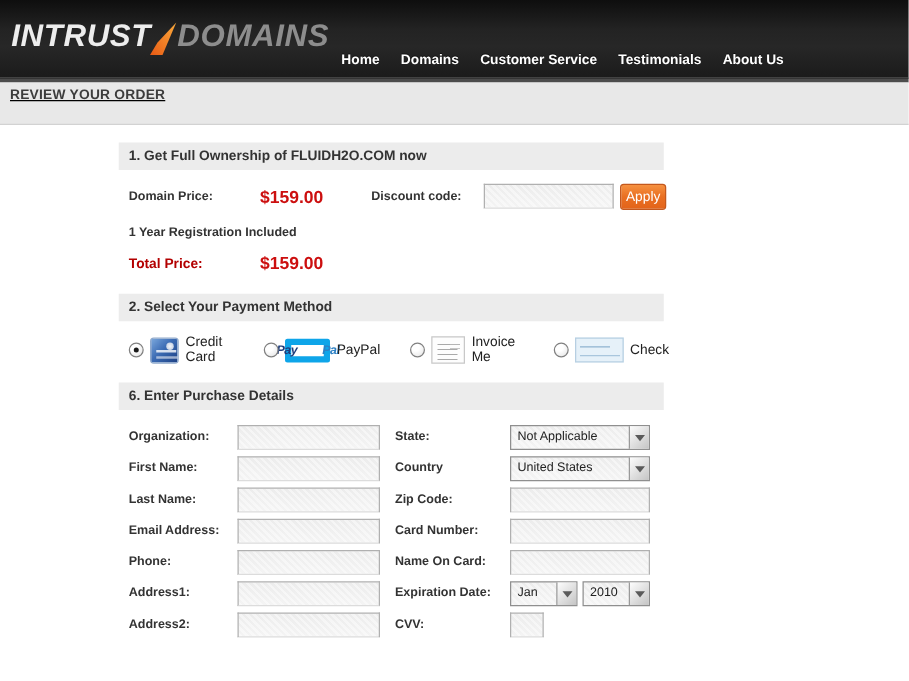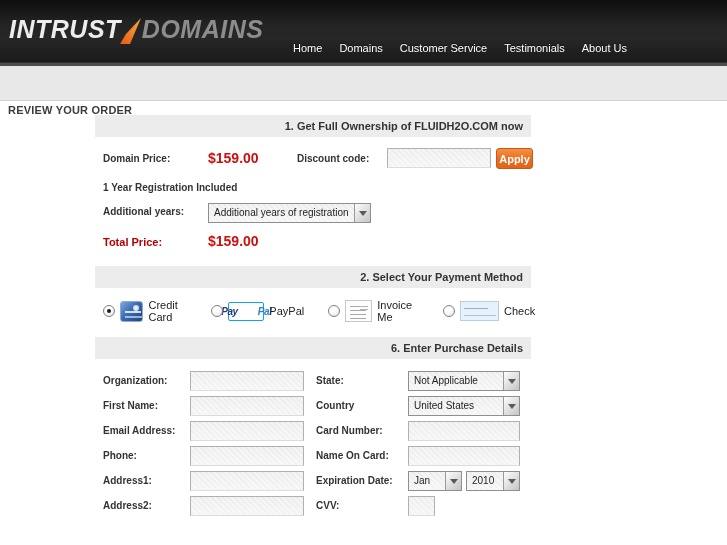--- a/index.html
+++ b/index.html
@@ -8,32 +8,32 @@
 
   
   .header { position:relative; height:62px;
     background:linear-gradient(180deg,#0e0e0e 0%,#232323 38%,#272727 60%,#1b1b1b 100%); }
   .logo { position:absolute; left:9px; top:15px; display:flex; align-items:flex-end;
     font-style:italic; font-weight:bold; font-size:25px; letter-spacing:.5px; }
   .logo .p1 { color:#ededed; }
   .logo .p2 { color:#8d8d8d; }
   .logo .arrow { width:24px; height:27px; margin:0 0 -1px -3px; }
   .mainnav { position:absolute; right:100px; bottom:8px; display:flex; gap:17px; }
-  .mainnav .nav-item { color:#fff; font-size:11px; font-weight:normal; cursor:pointer;
+  .mainnav .nav-item { color:#fff; font-size:11px; font-weight:bold; cursor:pointer;
     text-shadow:0 -1px 0 rgba(0,0,0,.6);margin-top:33px; }
   .header-sep { height:4px; background:#4c4c4c; border-top:1px solid #2e2e2e; }
 
   
   .review-band { height:34px; background:#e8e8e8; border-bottom:1px solid #d2d2d2;
-    padding:34px 0 0 8px; }
+    padding:0 0 0 8px;text-decoration:underline; }
   .review-band span { font-size:11px; font-weight:bold; color:#3c3c3c; letter-spacing:.2px; }
 
   
   .main { margin-left:95px; width:436px; }
-  .sec-header { background:#ececec; padding:5px 8px; font-size:11px; font-weight:bold; color:#333;text-align:right; }
+  .sec-header { background:#ececec; padding:5px 8px; font-size:11px; font-weight:bold; color:#333; }
   .s1-header { margin-top:14px; }
   .s2-header { margin-top:15px; }
   .s3-header { margin-top:11px; }
 
   .label { font-size:10px; font-weight:bold; color:#333; }
   .red-label { font-size:11px; font-weight:bold; color:#b30000; }
   .price { font-size:14px; font-weight:bold; color:#cc0f0f; }
 
   
   .tin { height:20px; border:1px solid #b0b0b0; border-bottom-color:#dcdcdc;
@@ -49,21 +49,21 @@
     border-left:4px solid transparent; border-right:4px solid transparent; border-top:5px solid #5a5a5a; }
 
   
   .price-row { position:relative; height:21px; margin-top:11px; }
   .price-row .l1 { position:absolute; left:8px; top:5px; }
   .price-row .v1 { position:absolute; left:113px; top:2px; }
   .price-row .l2 { position:absolute; left:202px; top:5px; }
   .price-row .discount-input { position:absolute; left:292px; top:0; width:104px; }
   .apply-btn { position:absolute; left:401px; top:0; width:37px; height:21px;
     background:linear-gradient(#f69140,#e96f22 50%,#e3641a); border:1px solid #c4581d; border-radius:3px;
-    color:#fff; font-size:11px; font-weight:bold; cursor:pointer; font-family:"Liberation Sans",sans-serif; }
+    color:#fff; font-size:11px; font-weight:normal; cursor:pointer; font-family:"Liberation Sans",sans-serif; }
   .reg-note { margin:13px 0 0 8px; }
   .years-row { position:relative; height:20px; margin-top:10px; }
   .years-row .l1 { position:absolute; left:8px; top:3px; }
   .years-row .sel { position:absolute; left:113px; top:0; width:163px; }
   .total-row { position:relative; height:18px; margin-top:10px; }
   .total-row .l1 { position:absolute; left:8px; top:3px; }
   .total-row .v1 { position:absolute; left:113px; top:0; }
 
   
   .pay-row { display:flex; align-items:center; margin-top:8px; padding-left:8px; height:30px; gap:24px; }
@@ -72,21 +72,21 @@
     background:radial-gradient(circle at 35% 30%, #fff 30%, #e2e2e2); position:relative; cursor:pointer; flex:0 0 auto; }
   .radio.checked::after { content:""; position:absolute; left:3px; top:3px; width:4px; height:4px;
     border-radius:50%; background:#1a1a1a; }
   .pay-label { font-size:11px; color:#222; }
   .cc-icon { width:33px; height:21px; border-radius:3px; border:1px solid #8fa9cc; position:relative;
     background:linear-gradient(135deg,#7aa7dc 0%,#3c6cb4 45%,#1d4185 100%); overflow:hidden; }
   .cc-icon i { position:absolute; left:4px; top:9px; width:16px; height:2px; background:rgba(255,255,255,.8); }
   .cc-icon em { position:absolute; left:4px; top:14px; width:22px; height:2px; background:rgba(255,255,255,.55); }
   .cc-icon b { position:absolute; right:3px; top:3px; width:6px; height:6px; border-radius:50%;
     background:radial-gradient(#f3f6fa,#b9c7dd); }
-  .pp-icon { width:36px; height:19px; background:#fff; border:1px solid #0ea5e9; border-radius:2px;
+  .pp-icon { width:36px; height:19px; background:#fff; border:5px solid #0ea5e9; border-radius:2px;
     display:flex; align-items:center; justify-content:center; font-style:italic; font-weight:bold; font-size:10px;
     letter-spacing:-.4px; }
   .pp-icon .pay { color:#1e3c7b; } .pp-icon .pal { color:#2d81c5;margin-left:20px; }
   .inv-icon { width:34px; height:22px; background:#fdfdfd; border:1px solid #c8c8c8; position:relative; }
   .inv-icon::before { content:""; position:absolute; left:4px; top:4px; width:16px; height:14px;
     background:repeating-linear-gradient(#fdfdfd 0 1px,#a9a9a9 1px 2px,#fdfdfd 2px 4px); }
   .inv-icon::after { content:""; position:absolute; right:3px; top:4px; width:8px; height:5px;
     background:repeating-linear-gradient(#fdfdfd 0 1px,#b5b5b5 1px 2px,#fdfdfd 2px 3px); }
   .chk-icon { width:39px; height:20px; background:#e6f1f9; border:1px solid #b7cfe2; position:relative; }
   .chk-icon::before { content:""; position:absolute; left:3px; top:6px; width:24px; height:1px; background:#8fb3cf; }
@@ -141,27 +141,20 @@
   <div class="price-row">
     <span class="label l1">Domain Price:</span>
     <span class="price v1">$159.00</span>
     <span class="label l2">Discount code:</span>
     <input class="tin discount-input" value="" style="">
     <button class="apply-btn">Apply</button>
   </div>
 
   <div class="label reg-note">1 Year Registration Included</div>
 
-  <div class="years-row">
-    <span class="label l1">Additional years:</span>
-    <div class="sel">
-      <span class="sel-val">Additional years of registration</span>
-      <span class="sel-btn"></span>
-    </div>
-  </div>
 
   <div class="total-row">
     <span class="red-label l1">Total Price:</span>
     <span class="price v1">$159.00</span>
   </div>
 
   <div class="sec-header s2-header">2. Select Your Payment Method</div>
 
   <div class="pay-row">
     <div class="pay-group">
@@ -210,20 +203,26 @@
     <div class="form-row">
       <span class="label">First Name:</span>
       <input class="tin left" style="">
       <span class="label">Country</span>
       <div class="sel right">
         <span class="sel-val">United States</span>
         <span class="sel-btn"></span>
       </div>
     </div>
 
+    <div class="form-row">
+      <span class="label">Last Name:</span>
+      <input class="tin left" style="">
+      <span class="label">Zip Code:</span>
+      <input class="tin right" style="">
+    </div>
 
     <div class="form-row">
       <span class="label">Email Address:</span>
       <input class="tin left" style="">
       <span class="label">Card Number:</span>
       <input class="tin right" style="">
     </div>
 
     <div class="form-row">
       <span class="label">Phone:</span>

